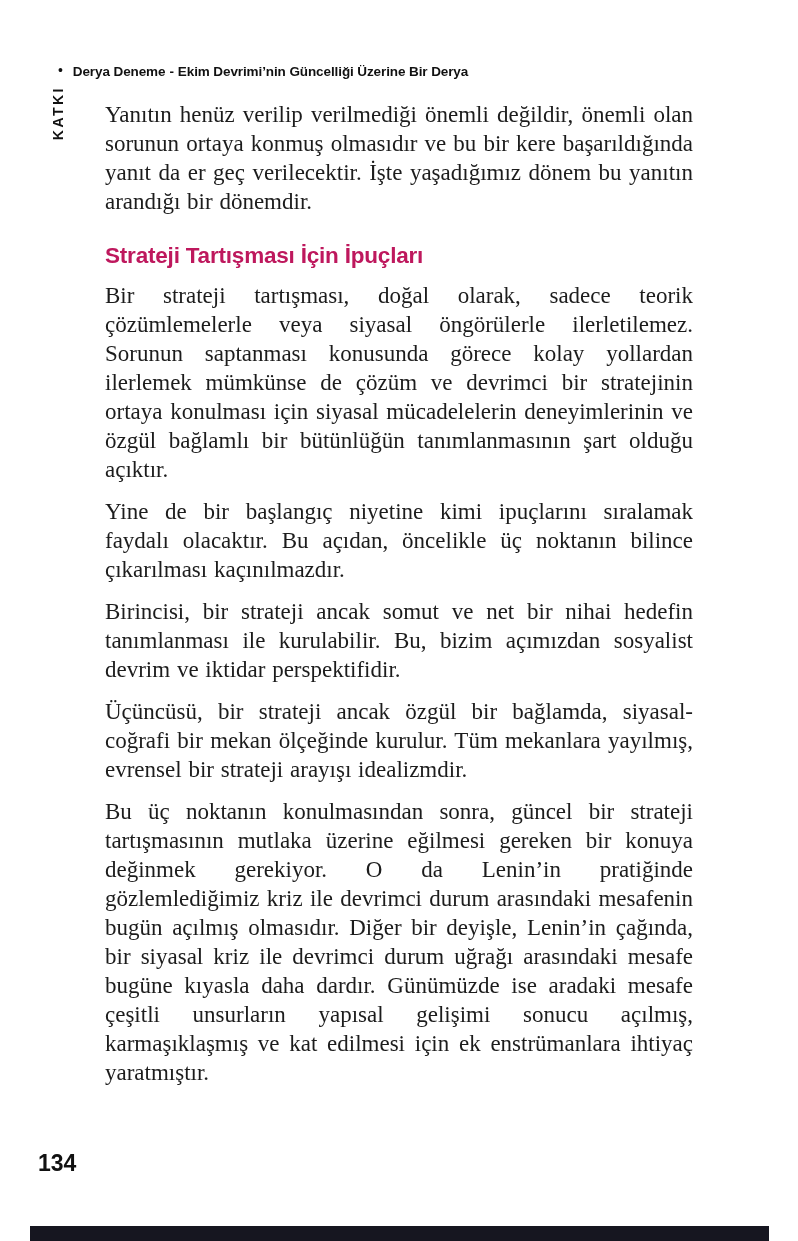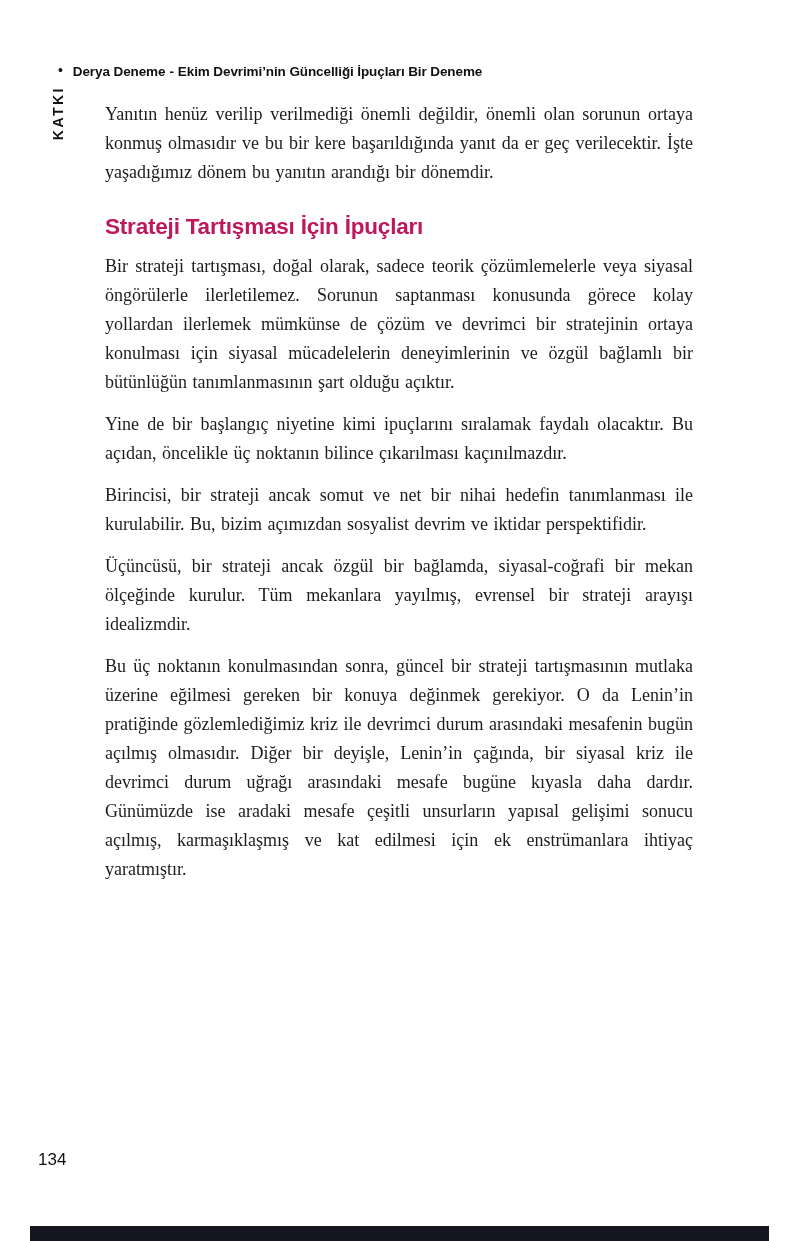--- a/index.html
+++ b/index.html
@@ -62,21 +62,21 @@
 
   
   .content {
     position: absolute;
     top: 100px;
     left: 105px;
     width: 588px;
   }
 
   .content p {
-    font-size: 18px;
+    font-size: 23px;
     line-height: 29px;
     text-align: justify;
     margin-bottom: 13px;
     word-spacing: 1px;
   }
 
   .section-heading {
     font-family: "Liberation Sans", sans-serif;
     font-weight: 700;
     font-size: 22.5px;
@@ -85,41 +85,41 @@
     margin-top: 27px;
     margin-bottom: 12px;
   }
 
   
   .page-number {
     position: absolute;
     left: 38px;
     top: 1150px;
     font-family: "Liberation Sans", sans-serif;
-    font-weight: 400;
-    font-size: 17px;
+    font-weight: 700;
+    font-size: 23px;
     color: #111;
   }
 
   .bottom-bar {
     position: absolute;
     left: 30px;
     right: 29px;
     bottom: 0;
     height: 15px;
     background: #161620;
   }
 </style>
 </head>
 <body>
 
 <div class="page">
 
   <header class="running-header">
-    <span class="bullet">•</span><span class="author">Derya Deneme</span><span class="sep">-</span><span class="title">Ekim Devrimi’nin Güncelliği İpuçları Bir Deneme</span>
+    <span class="bullet">•</span><span class="author">Derya Deneme</span><span class="sep">-</span><span class="title">Ekim Devrimi’nin Güncelliği Üzerine Bir Derya</span>
   </header>
 
   <div class="side-label">KATKI</div>
 
   <main class="content">
     <p>Yanıtın henüz verilip verilmediği önemli değildir, önemli olan sorunun ortaya konmuş olmasıdır ve bu bir kere başarıldığında yanıt da er geç verilecektir. İşte yaşadığımız dönem bu yanıtın arandığı bir dönemdir.</p>
 
     <h2 class="section-heading">Strateji Tartışması İçin İpuçları</h2>
 
     <p>Bir strateji tartışması, doğal olarak, sadece teorik çözümlemelerle veya siyasal öngörülerle ilerletilemez. Sorunun saptanması konusunda görece kolay yollardan ilerlemek mümkünse de çözüm ve devrimci bir stratejinin ortaya konulması için siyasal mücadelelerin deneyimlerinin ve özgül bağlamlı bir bütünlüğün tanımlanmasının şart olduğu açıktır.</p>

